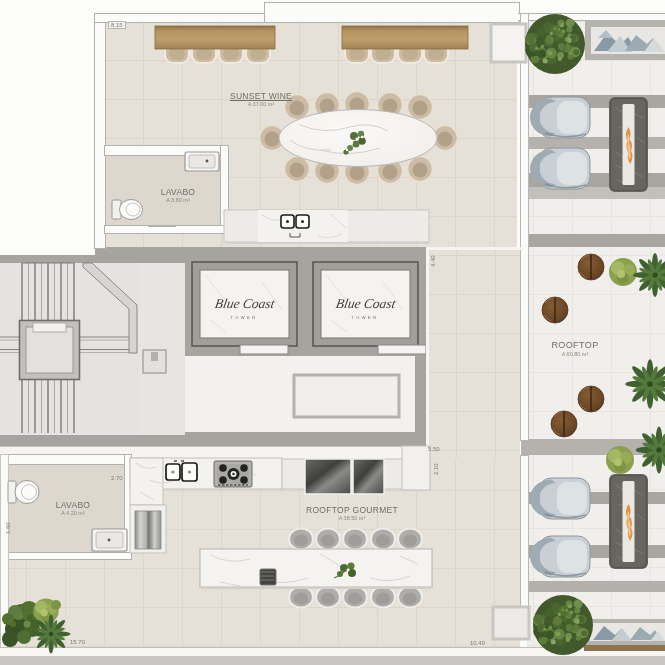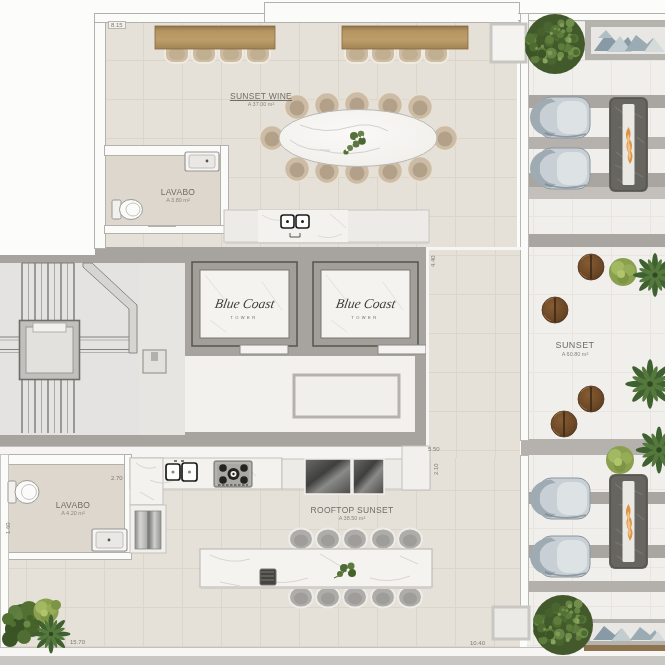--- a/index.html
+++ b/index.html
@@ -483,23 +483,23 @@
           <use href="#palm"></use>
         </g>
       <circle cx="8" cy="619" r="6" fill="#527030"></circle>
     </g>
   </svg>
 
   <div class="lbl" style="left:211px;top:91px;width:100px;font-size:8.5px;letter-spacing:0.3px;text-decoration:underline;">SUNSET WINE</div>
   <div class="lbl" style="left:211px;top:101px;width:100px;font-size:5.5px;color:#8a897f;">A 37.00 m²</div>
   <div class="lbl" style="left:128px;top:187px;width:100px;font-size:8.5px;letter-spacing:0.3px;">LAVABO</div>
   <div class="lbl" style="left:128px;top:197px;width:100px;font-size:5.5px;color:#8a897f;">A 3.80 m²</div>
-  <div class="lbl" style="left:525px;top:340px;width:100px;font-size:9px;letter-spacing:0.4px;">SUNSET</div>
+  <div class="lbl" style="left:525px;top:340px;width:100px;font-size:9px;letter-spacing:0.4px;">ROOFTOP</div>
   <div class="lbl" style="left:525px;top:351px;width:100px;font-size:5.5px;color:#8a897f;">A 60.80 m²</div>
-  <div class="lbl" style="left:292px;top:505px;width:120px;font-size:8.5px;letter-spacing:0.3px;">ROOFTOP SUNSET</div>
+  <div class="lbl" style="left:292px;top:505px;width:120px;font-size:8.5px;letter-spacing:0.3px;">ROOFTOP GOURMET</div>
   <div class="lbl" style="left:292px;top:515px;width:120px;font-size:5.5px;color:#8a897f;">A 38.50 m²</div>
   <div class="lbl" style="left:23px;top:500px;width:100px;font-size:8.5px;letter-spacing:0.3px;">LAVABO</div>
   <div class="lbl" style="left:23px;top:510px;width:100px;font-size:5.5px;color:#8a897f;">A 4.20 m²</div>
   <div class="dim" style="left:108px;top:21px;background:#f2f1ed;border:1px solid #b9b7b2;padding:0 2px;">8.15</div>
   <div class="dim" style="left:111px;top:475px;">2.70</div>
   <div class="dim" style="left:5px;top:534px;transform:rotate(-90deg);transform-origin:left top;">1.60</div>
   <div class="dim" style="left:430px;top:267px;transform:rotate(-90deg);transform-origin:left top;">4.40</div>
   <div class="dim" style="left:428px;top:446px;">5.50</div>
   <div class="dim" style="left:433px;top:475px;transform:rotate(-90deg);transform-origin:left top;">2.10</div>
   <div class="dim" style="left:70px;top:639px;">15.70</div>

